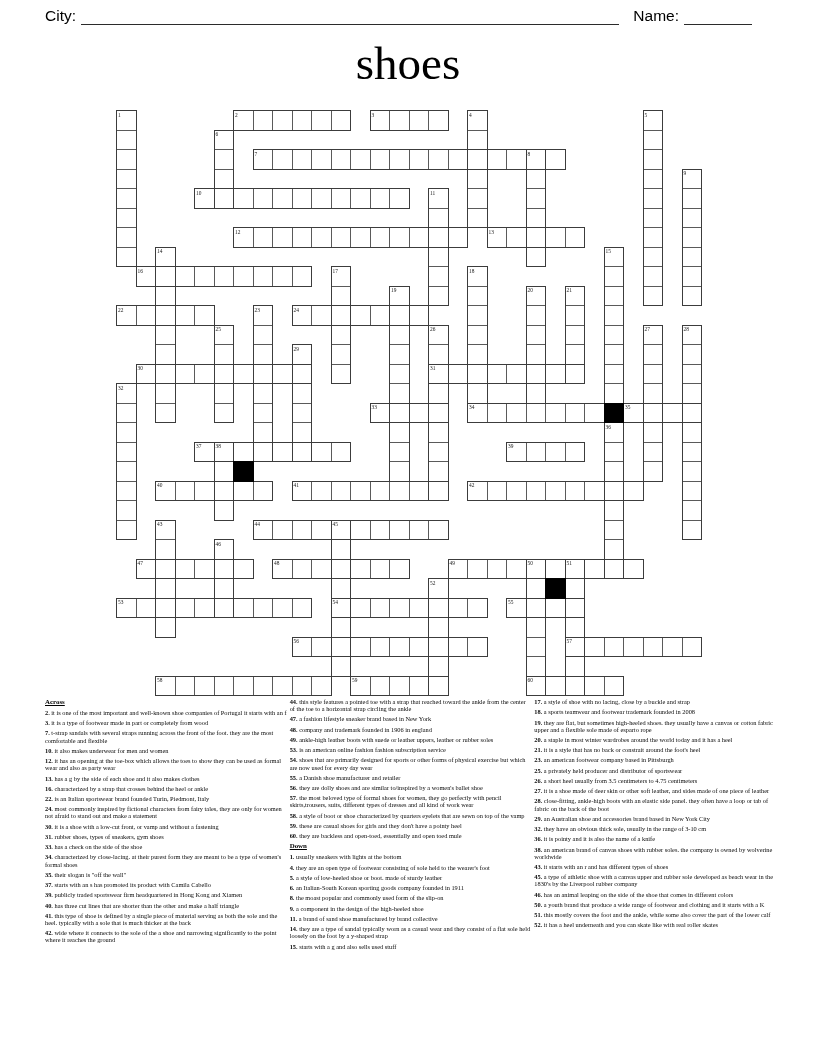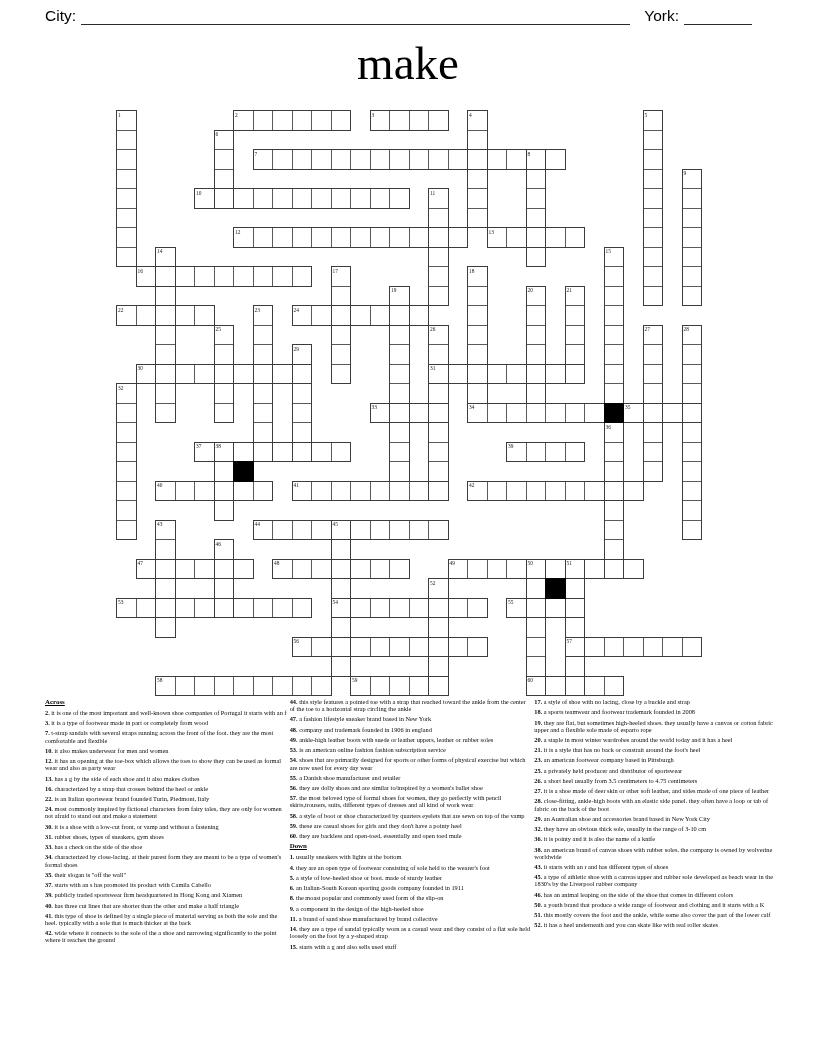--- a/index.html
+++ b/index.html
@@ -27,25 +27,25 @@
   .clue-heading{font-weight:bold;text-decoration:underline;font-size:6.9px;line-height:1.15;margin-bottom:3px;}
   .clue{font-size:6.35px;line-height:1.13;margin-bottom:3.1px;color:#0a0a0a;}
   .clue b{font-weight:bold;}
 </style>
 </head>
 <body>
 
 <div class="topline">
   <span>City:</span>
   <span class="blank name"></span>
-  <span>York:</span>
+  <span>Name:</span>
   <span class="blank date"></span>
 </div>
 
-<div class="title">make</div>
+<div class="title">shoes</div>
 
 <div id="grid">
     <div class="cell" style="left: 117px; top: 0px;"></div>
     <div class="cell" style="left: 136.5px; top: 0px;"></div>
     <div class="cell" style="left: 156px; top: 0px;"></div>
     <div class="cell" style="left: 175.5px; top: 0px;"></div>
     <div class="cell" style="left: 195px; top: 0px;"></div>
     <div class="cell" style="left: 214.5px; top: 0px;"></div>
     <div class="cell" style="left: 253.5px; top: 0px;"></div>
     <div class="cell" style="left: 273px; top: 0px;"></div>

